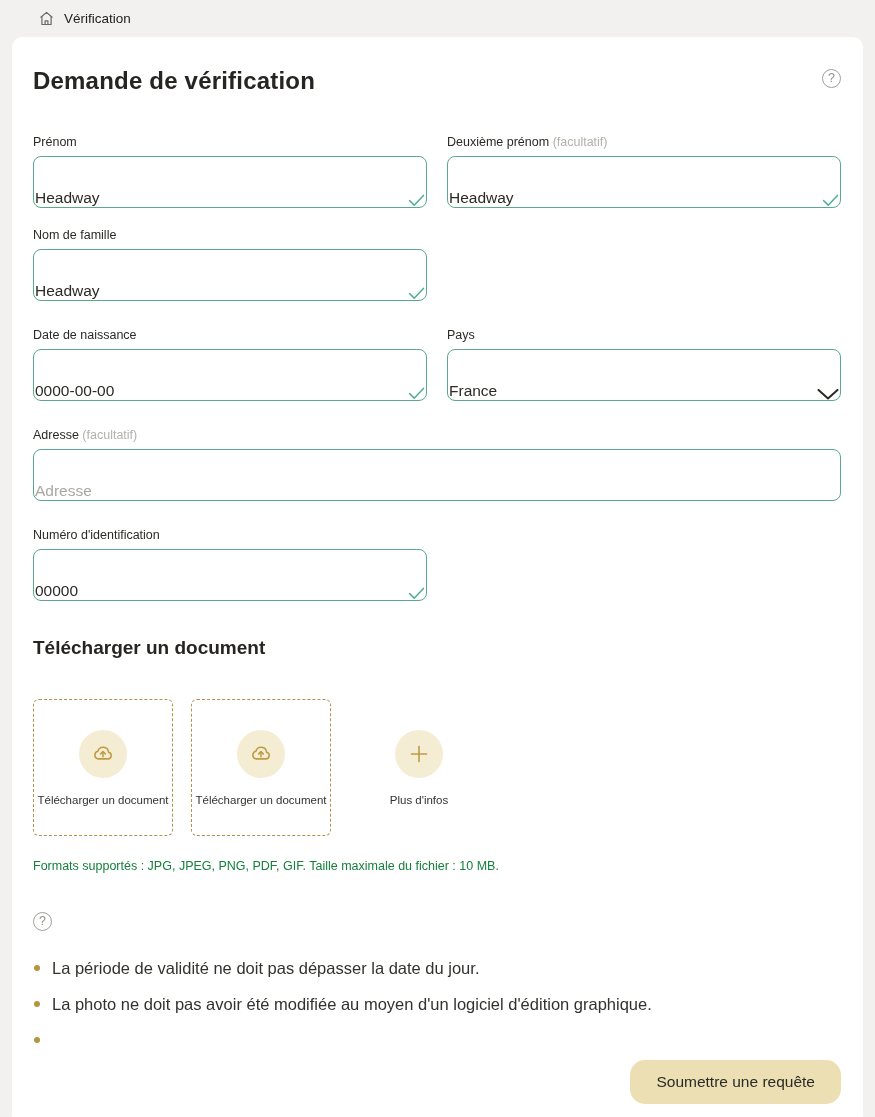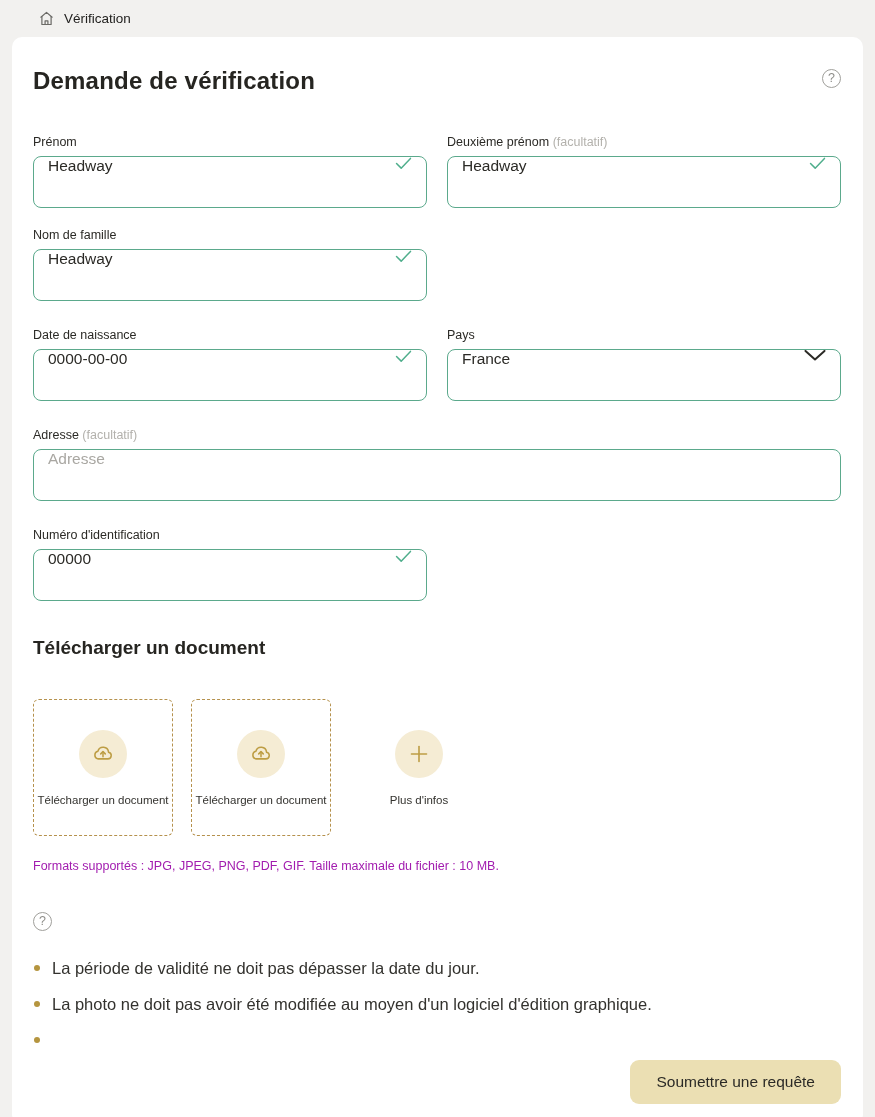--- a/index.html
+++ b/index.html
@@ -36,21 +36,21 @@
   }
   
   .grid-3 { display: grid; grid-template-columns: 1fr 1fr; gap: 20px; margin-top: 40px; }
   .grid-2 { display: grid; grid-template-columns: 1fr 1fr; gap: 20px; margin-top: 27px; }
   .row { margin-top: 27px; }
   .half { width: calc(50% - 10px); }
   .field-label { font-size: 12.5px; color: #2b2a26; margin-bottom: 7px; display: block; }
   .opt { color: #b3b1ac; }
   .control {
     height: 52px; border: 1px solid #5ba98c; border-radius: 8px;
-    display: flex; align-items: flex-start; padding: 0 14px; background: #fff; gap: 24px;
+    display: flex; align-items: flex-end; padding: 0 1px; background: #fff; gap: 24px;
   }
   .control input {
     border: none; outline: none; flex: 1; min-width: 0;
     font-size: 15.5px; color: #2b2a26; font-family: inherit; background: transparent; padding: 0;
   }
   .control input::placeholder { color: #a9a7a2; opacity: 1; }
   .check-icon, .chevron-icon { flex-shrink: 0; margin-left: 8px; display: flex; }
   .select-value { flex: 1; font-size: 15.5px; color: #2b2a26; }
   .select { cursor: pointer; }
   
@@ -66,36 +66,36 @@
   .more-info {
     width: 140px; height: 137px; border: none;
     display: flex; flex-direction: column; align-items: center; justify-content: center;
     gap: 16px; cursor: pointer;
   }
   .icon-circle {
     width: 48px; height: 48px; border-radius: 50%; background: #f5ecd4;
     display: flex; align-items: center; justify-content: center;
   }
   .upload-label { font-size: 11.5px; color: #33322e; text-align: center; }
-  .formats-note { margin: 23px 0 0 0; font-size: 12.5px; color: #a21caf; }
+  .formats-note { margin: 23px 0 0 0; font-size: 12.5px; color: #15803d; }
   
   .cond-header { display: flex; justify-content: space-between; align-items: flex-start; margin-top: 37px; }
   .cond-list { list-style: none; margin: 25px 0 0 0; padding: 0; }
   .cond-item {
     position: relative; padding-left: 19px; margin-bottom: 12px;
     font-size: 16.5px; line-height: 24px; color: #33322e;
   }
   .bullet-icon {
     position: absolute; left: 1px; top: 9px;
     width: 6px; height: 6px; border-radius: 50%; background: #b5953f; display: block;
   }
   
   .actions { display: flex; justify-content: flex-end; margin-top: 44px; }
   .submit-btn {
-    background: #ebdfb3; border: none; border-radius: 9px;
+    background: #ebdfb3; border: none; border-radius: 15px;
     padding: 13px 26px; font-size: 15.5px; font-weight: 500;
     color: #2b2a26; font-family: inherit; cursor: pointer;
   }
 </style>
 </head>
 <body>
 
 <div class="breadcrumb">
   <span class="home">
     <svg width="17" height="17" viewBox="0 0 24 24" fill="none" stroke="#6b6a66" stroke-width="1.7" stroke-linecap="round" stroke-linejoin="round">

